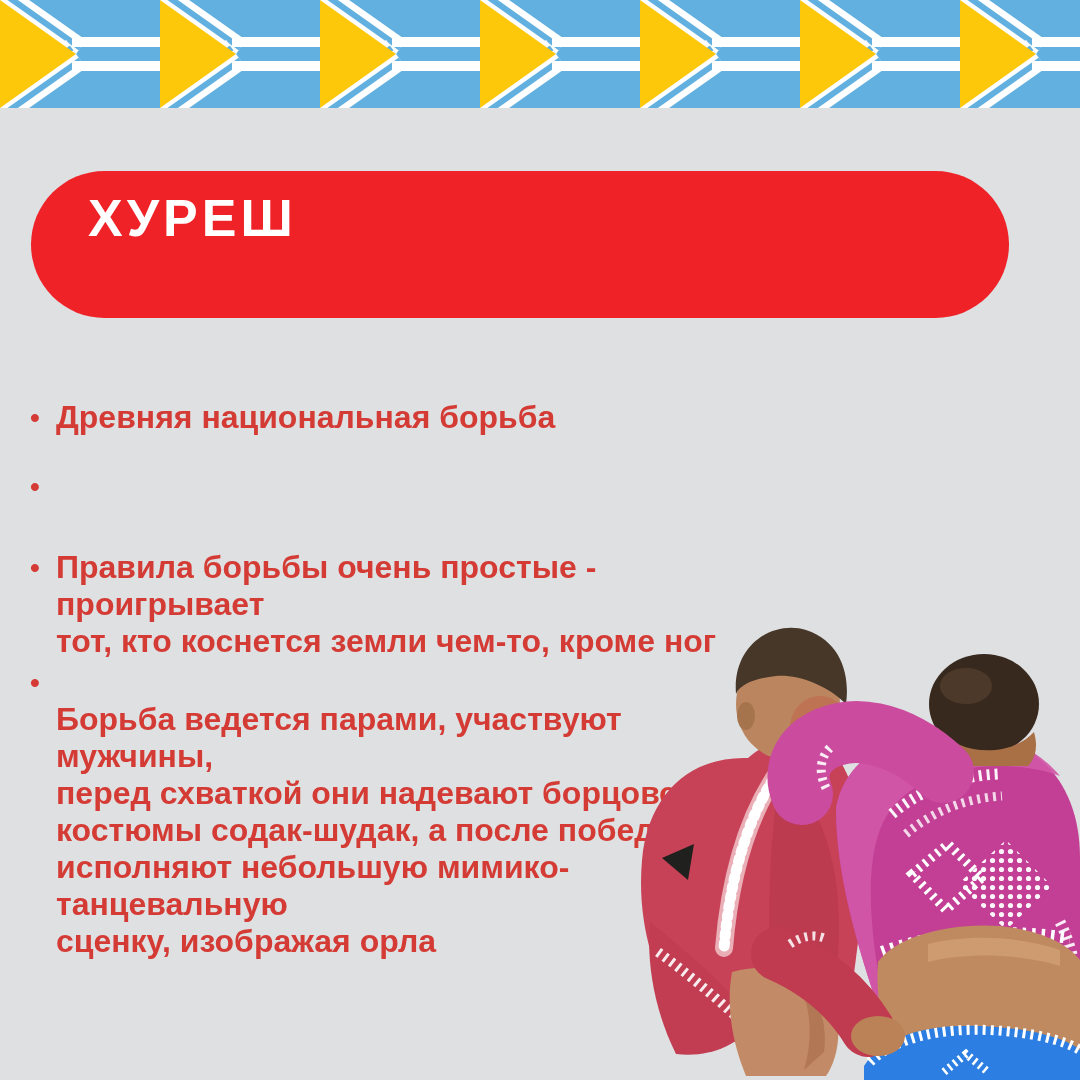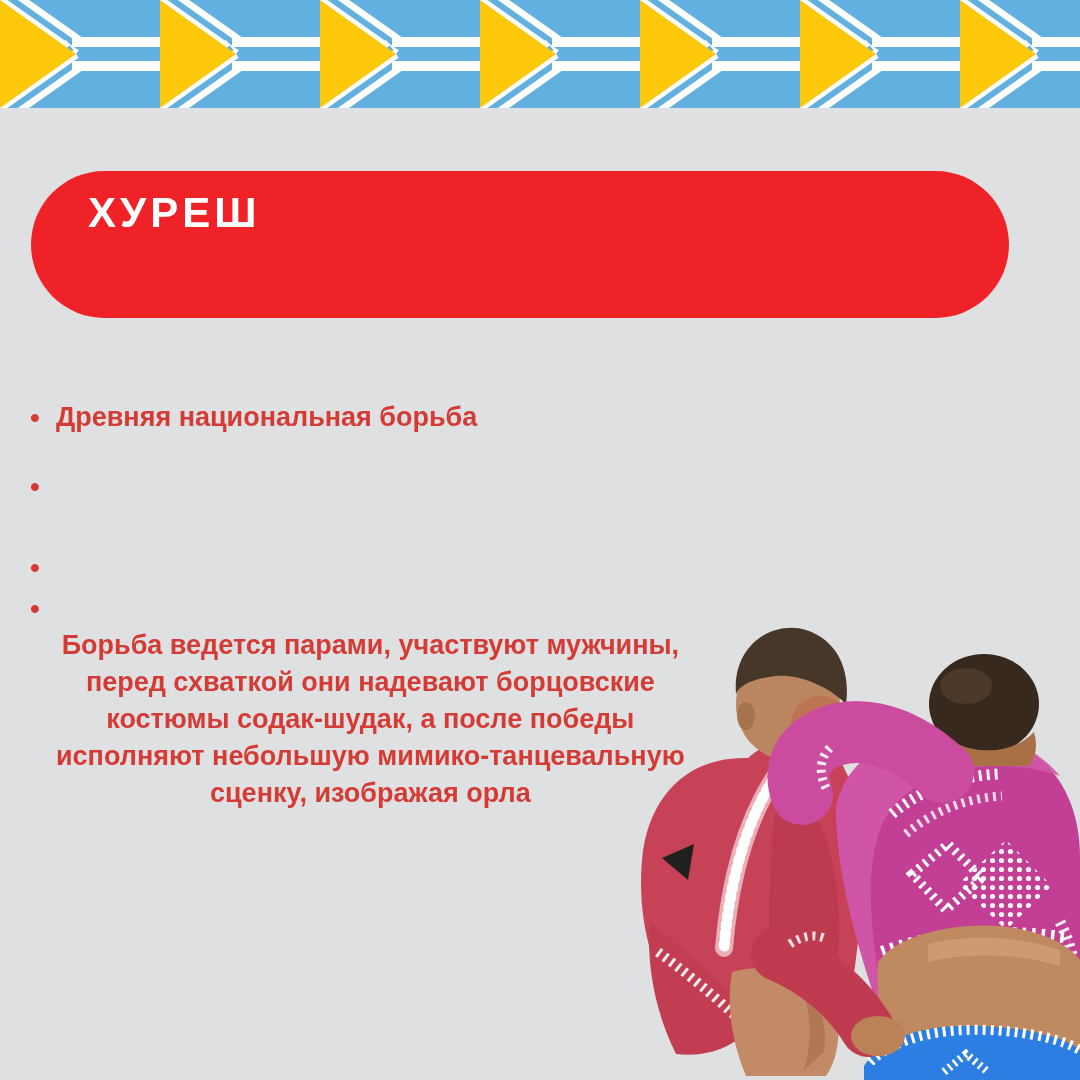--- a/index.html
+++ b/index.html
@@ -25,21 +25,21 @@
     position:absolute;
     left:31px; top:171px;
     width:978px; height:147px;
     background:#ee2227;
     border-radius:75px;
     box-sizing:border-box;
     padding:21px 0 0 57px;
   }
   .title-pill h1{
     margin:0;
-    font-size:42px;
+    font-size:52px;
     line-height:1.0;
     font-weight:bold;
     letter-spacing:4px;
     color:#ffffff;
   }
   
   .content{
     position:absolute;
     left:30px; top:399px;
     width:740px;
@@ -51,26 +51,25 @@
   }
   .bullet-marker{
     flex:0 0 26px;
     width:26px;
     font-size:28px;
     line-height:37px;
     font-weight:bold;
     color:#d43b35;
   }
   .bullet-text{
-    font-size:27px;
+    font-size:32px;
     line-height:37px;
     font-weight:bold;
     color:#d43b35;
     white-space:pre-line;
-    text-align:center;
   }
   .mb1{margin-bottom:32px;}
   .mb2{margin-bottom:44px;}
   .mb3{margin-bottom:4px;}
   .mb4{margin-bottom:0px;}
   
   .photo{
     position:absolute;
     right:0; bottom:0;
     width:452px; height:458px;
@@ -112,20 +111,22 @@
       <span class="bullet-marker">•</span>
       <span class="bullet-text">Древняя национальная борьба</span>
     </div>
 
     <div class="bullet-row mb2">
       <span class="bullet-marker">•</span>
     </div>
 
     <div class="bullet-row mb3">
       <span class="bullet-marker">•</span>
+      <span class="bullet-text">Правила борьбы очень простые - проигрывает
+тот, кто коснется земли чем-то, кроме ног</span>
     </div>
 
     <div class="bullet-row mb4">
       <span class="bullet-marker">•</span>
       <span class="bullet-text"></span>
     </div>
 
     <div class="bullet-row">
       <span class="bullet-marker"></span>
       <span class="bullet-text">Борьба ведется парами, участвуют мужчины,

